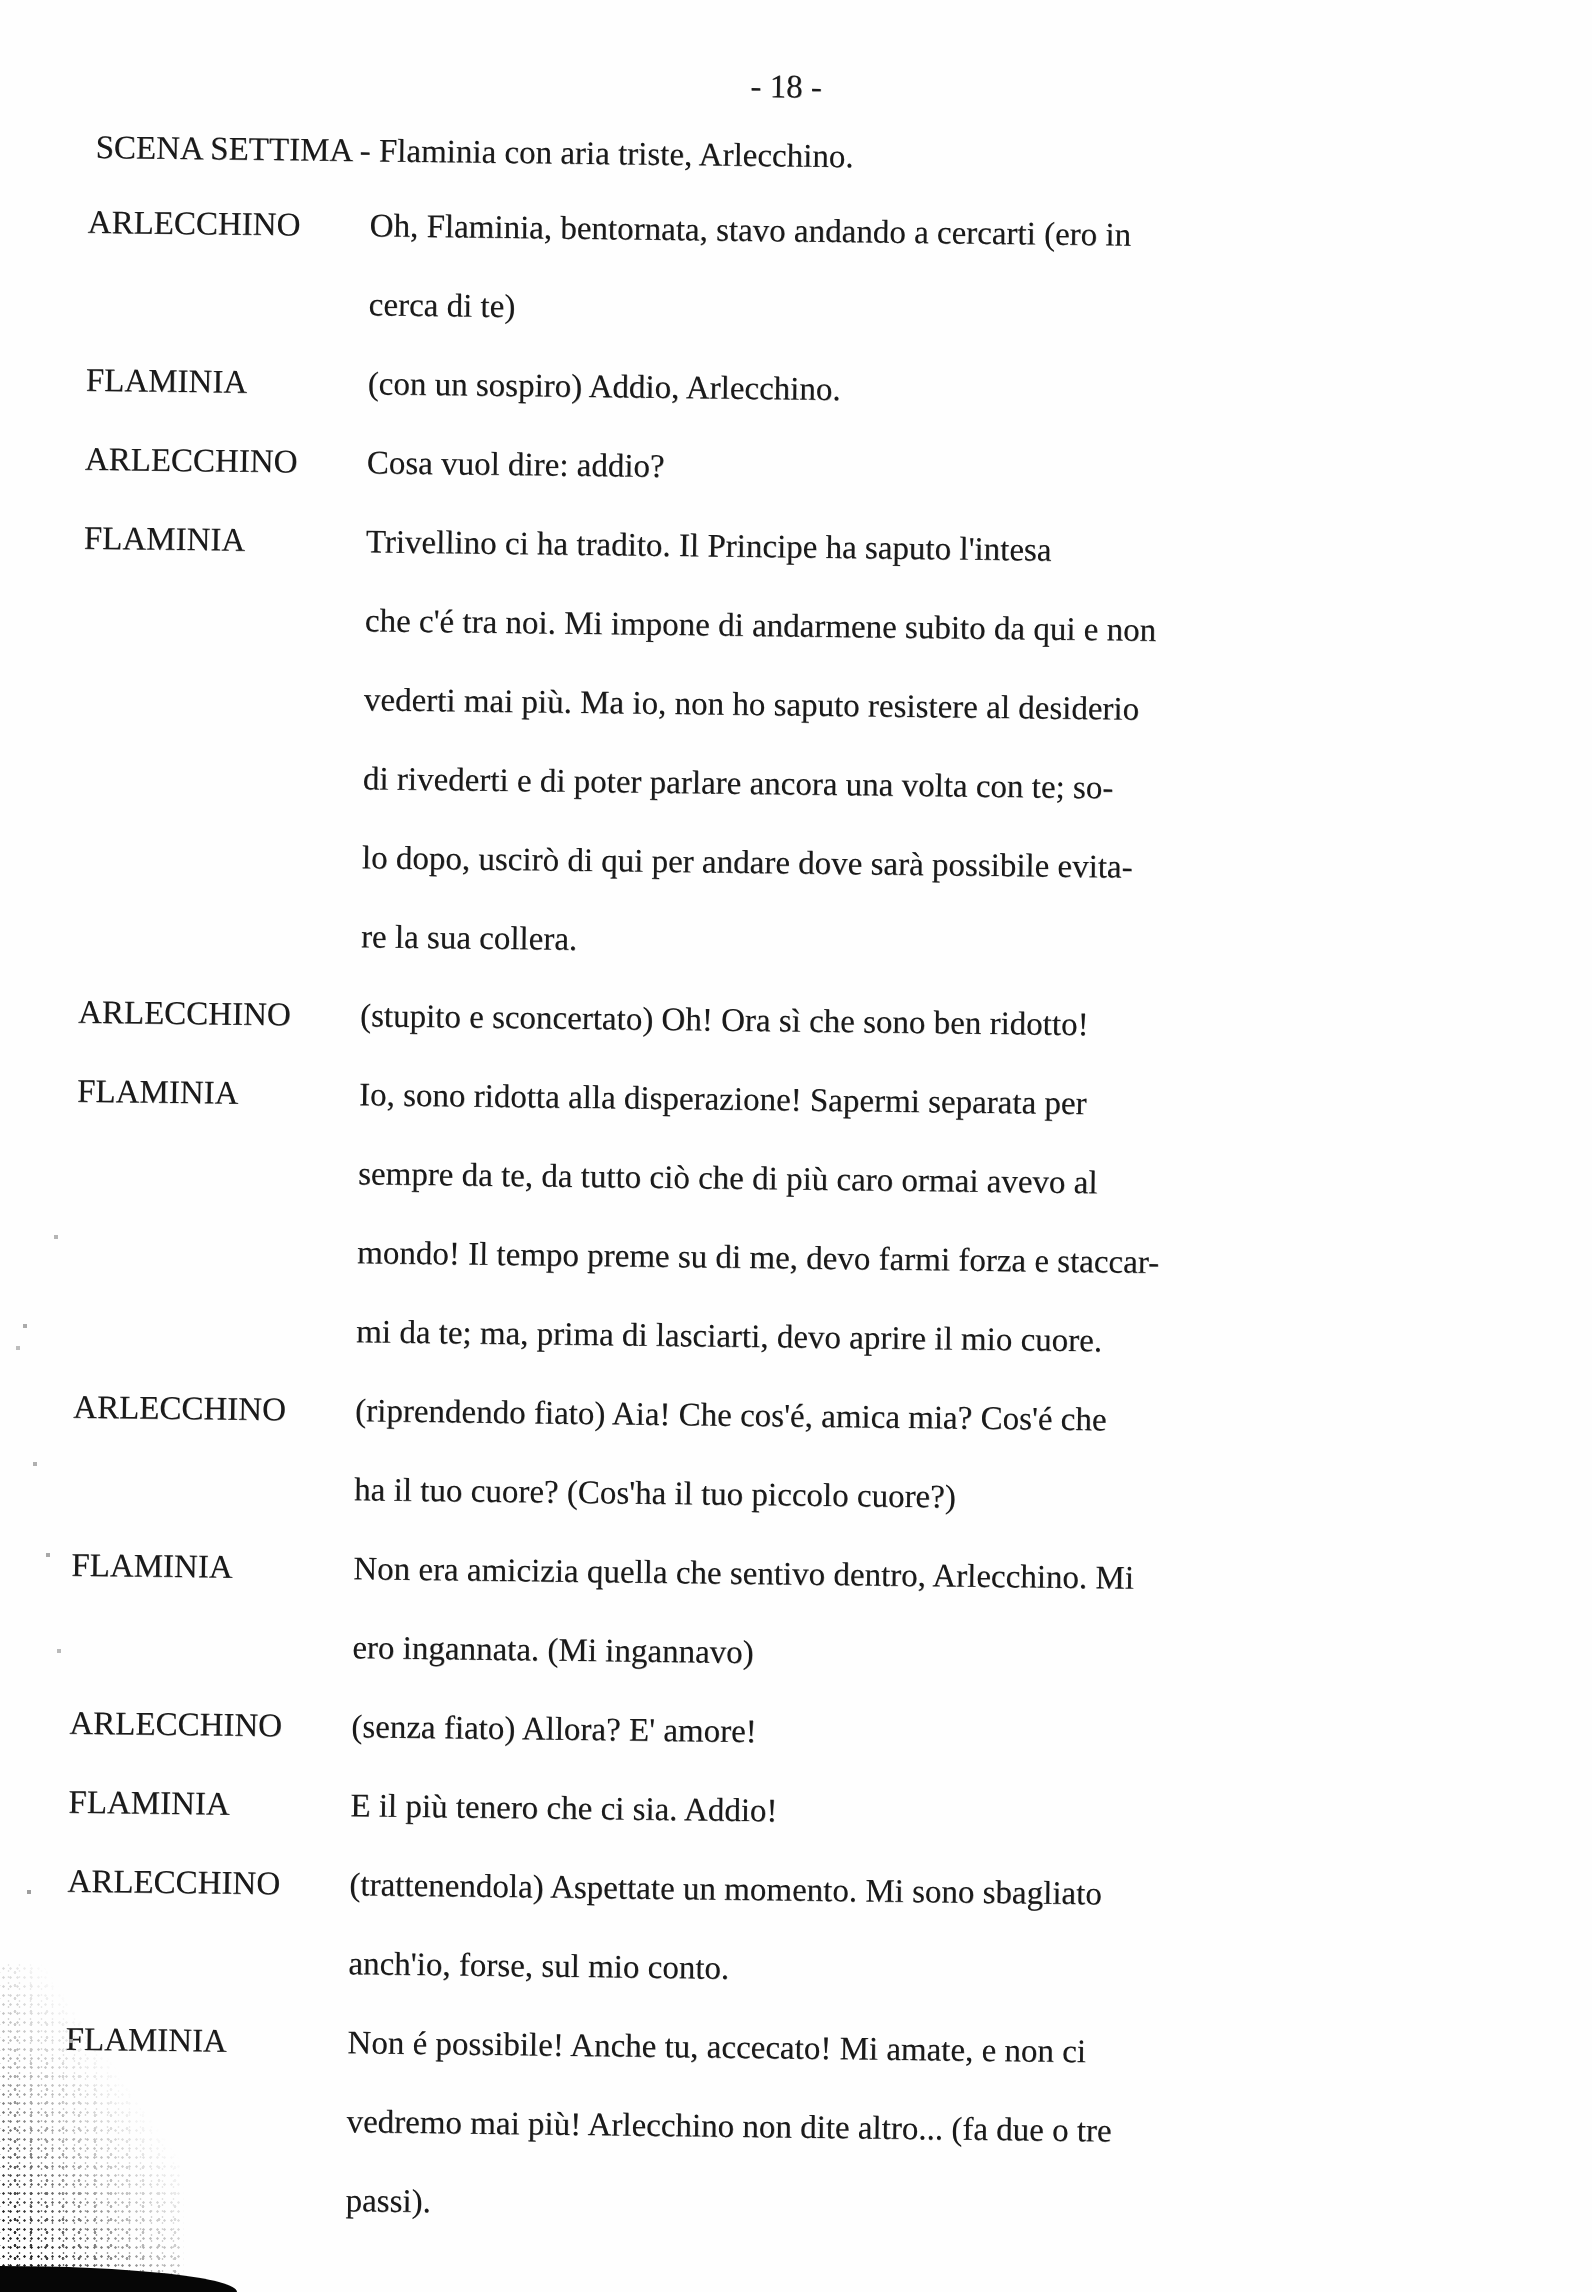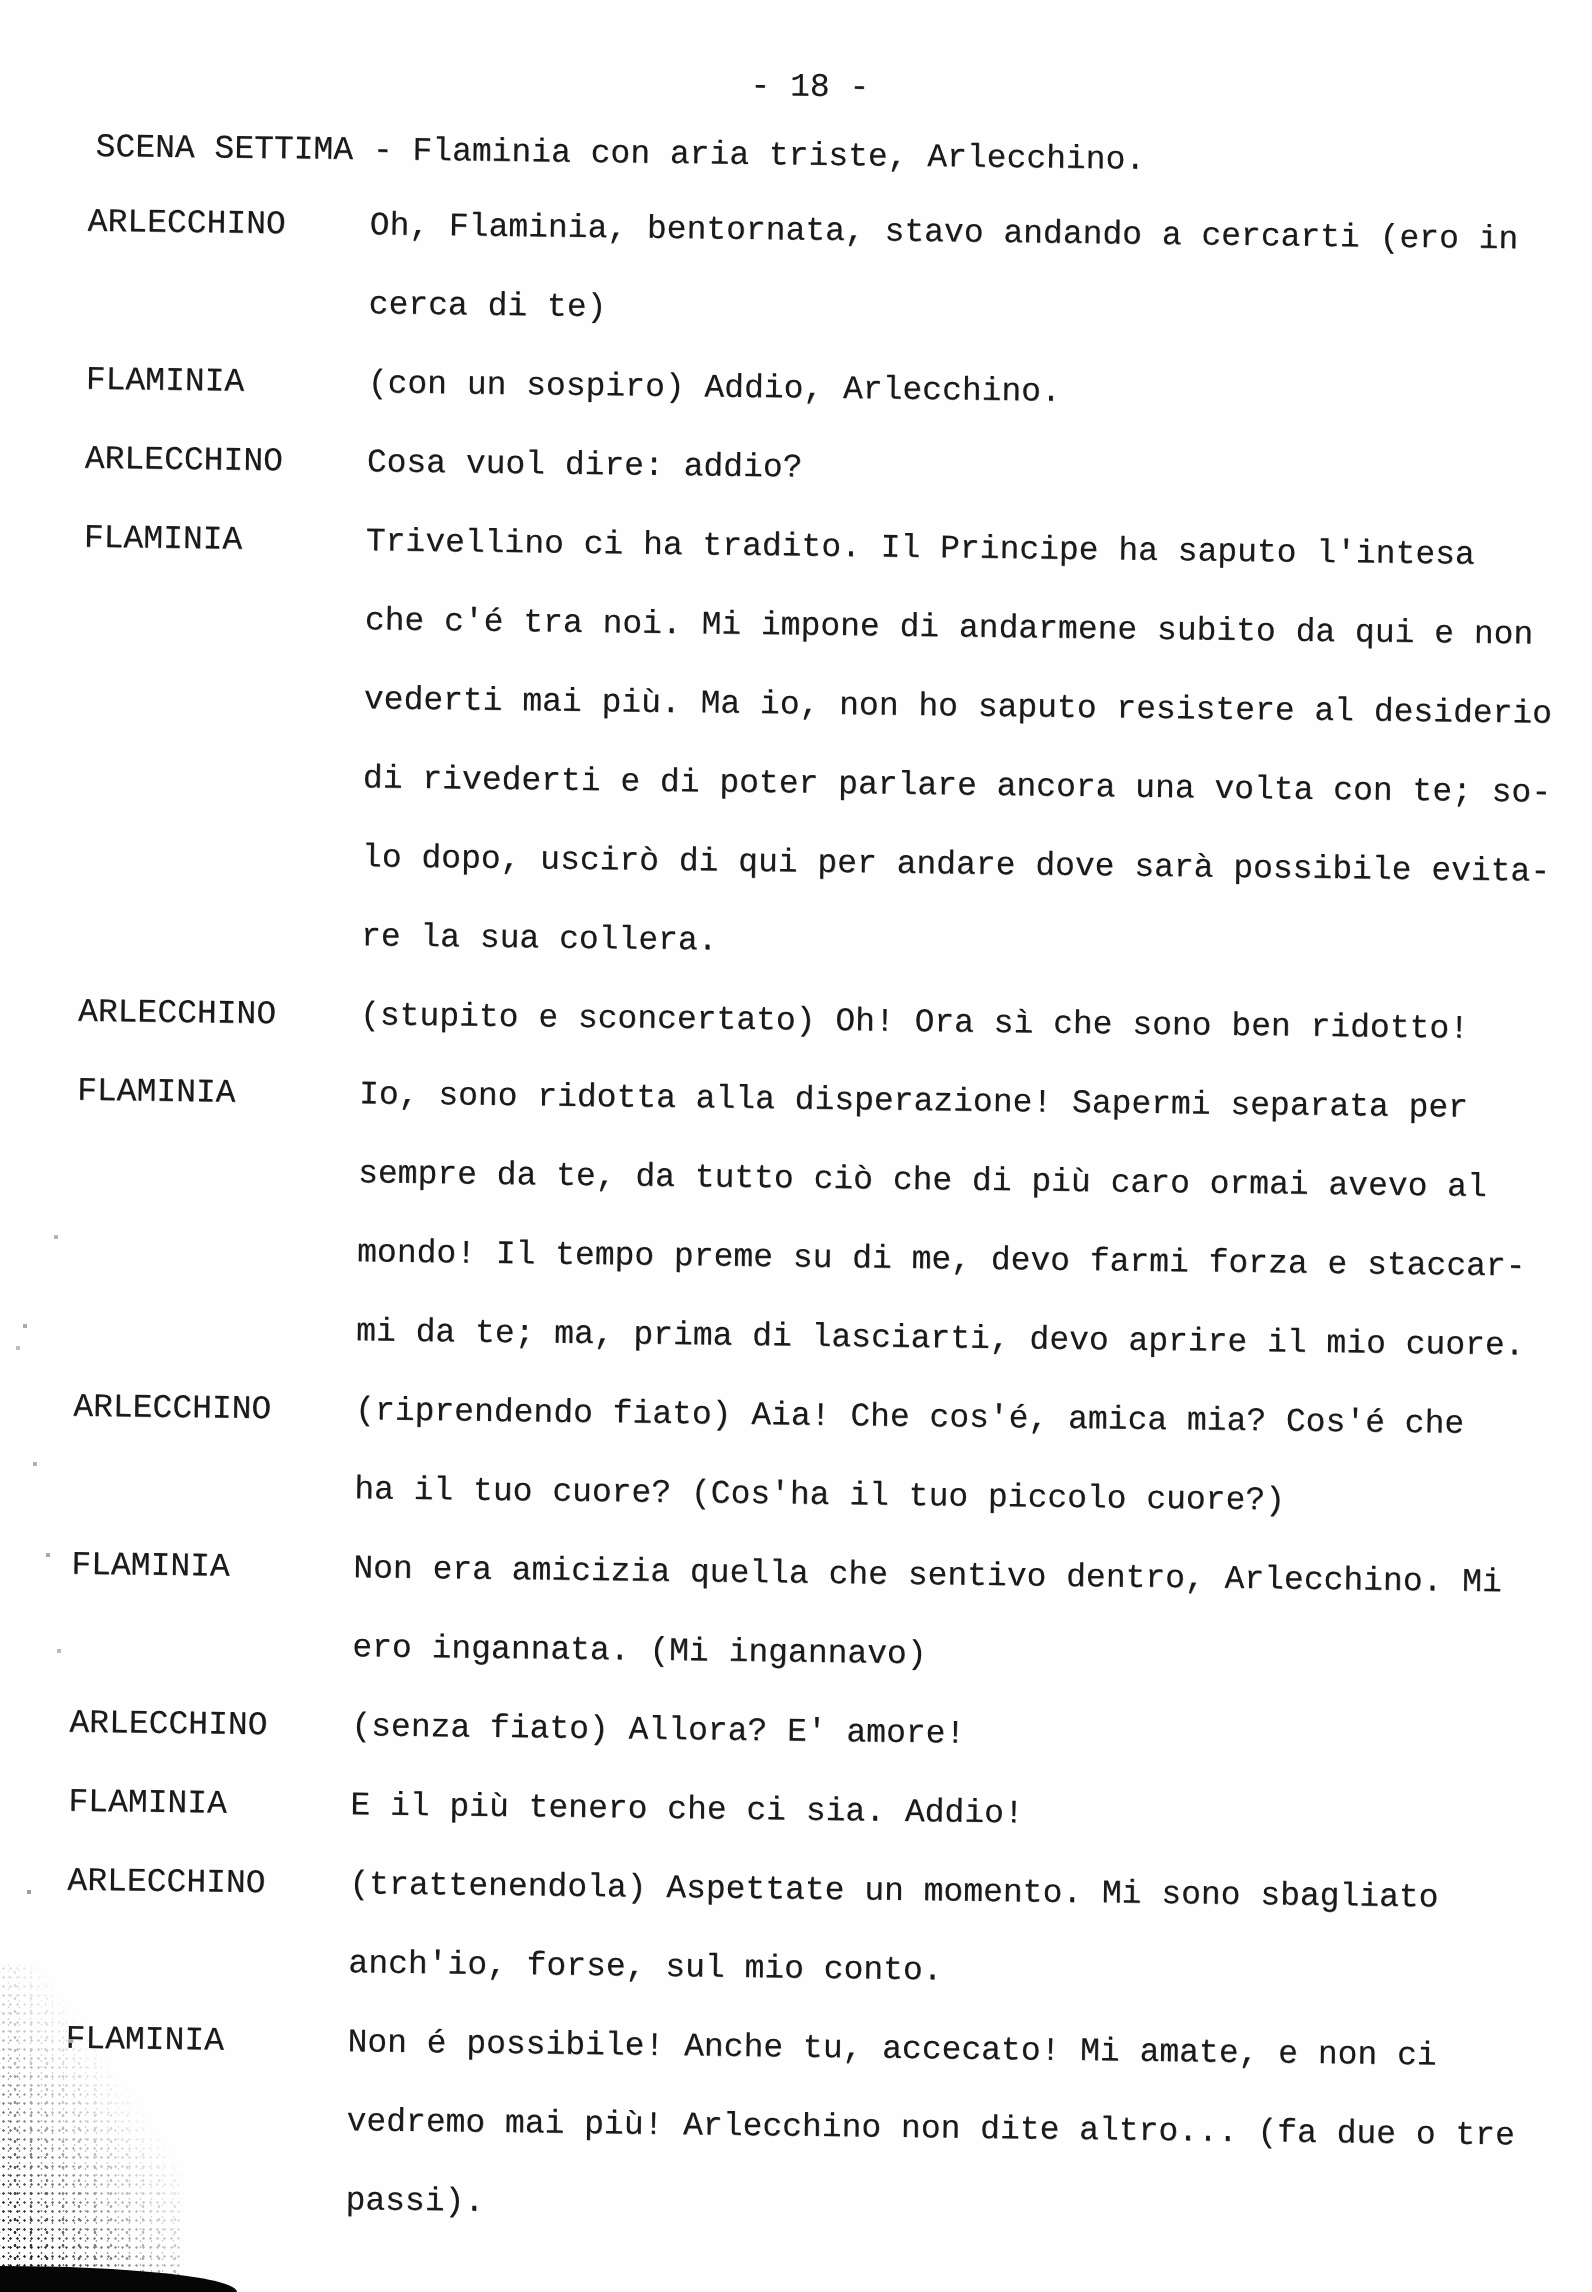--- a/index.html
+++ b/index.html
@@ -7,21 +7,21 @@
     padding: 0;
     width: 1592px;
     height: 2292px;
     background: #ffffff;
     overflow: hidden;
   }
   .sheet {
     position: absolute;
     inset: 0;
     background: #fefefe;
-    font-family: Liberation Mono, monospace;
+    font-family: Liberation Serif, serif;
     color: #1a1a1a;
   }
   
   .typed {
     position: absolute;
     left: 0; top: 0;
     width: 1592px; height: 2292px;
     transform: rotate(0.7deg);
     transform-origin: 100px 199px;
     font-size: 33px;

